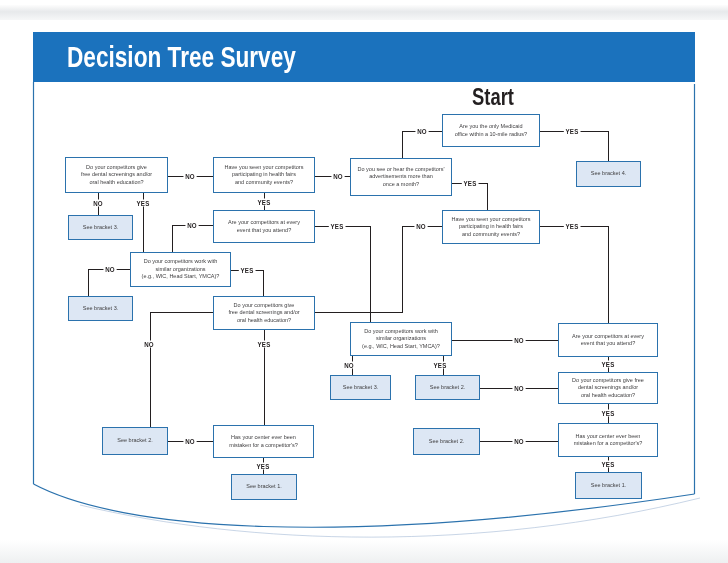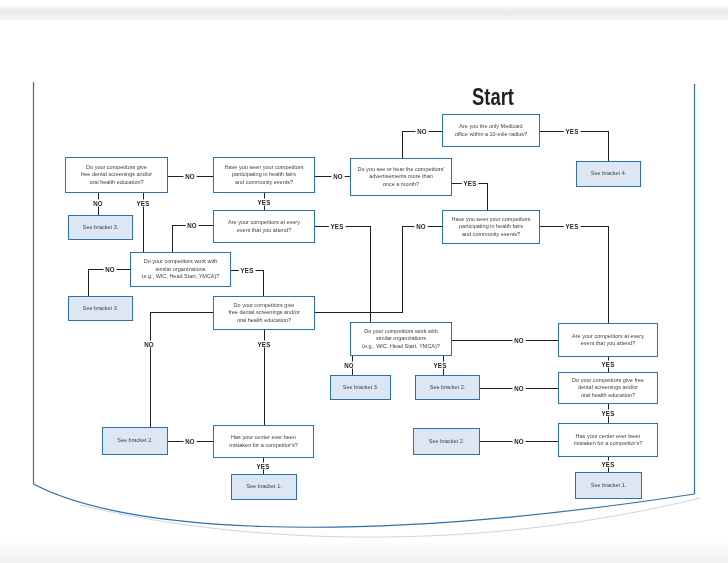--- a/index.html
+++ b/index.html
@@ -24,20 +24,23 @@
         background:#ffffff;color:#231f20;font-size:7px;font-weight:bold;
         letter-spacing:.2px;padding:0 2px;white-space:nowrap;}
 </style>
 </head>
 <body>
 
 <div class="page">
   <div class="top-band"></div>
   <div class="bottom-band"></div>
 
+  <div class="header-bar">
+    <span class="title">Decision Tree Survey</span>
+  </div>
 
   <svg class="layer" viewBox="0 0 728 563" fill="none">
     <path d="M33.5,82 V484" stroke="#2b72ad" stroke-width="1.2"></path>
     <path d="M694.5,84 V494" stroke="#2b72ad" stroke-width="1.2"></path>
     <path d="M33.5,484 C120,530 340,548 694.5,494" stroke="#2b72ad" stroke-width="1.2"></path>
     <path d="M80,505 C250,546 480,552 700,498" stroke="#aabfd8" stroke-width="1" opacity="0.65"></path>
   </svg>
 
   <svg class="layer" id="edges" viewBox="0 0 728 563" fill="none" shape-rendering="crispEdges">
       <polyline points="442,131 402,131 402,158" stroke="#231f20" stroke-width="1"></polyline>

